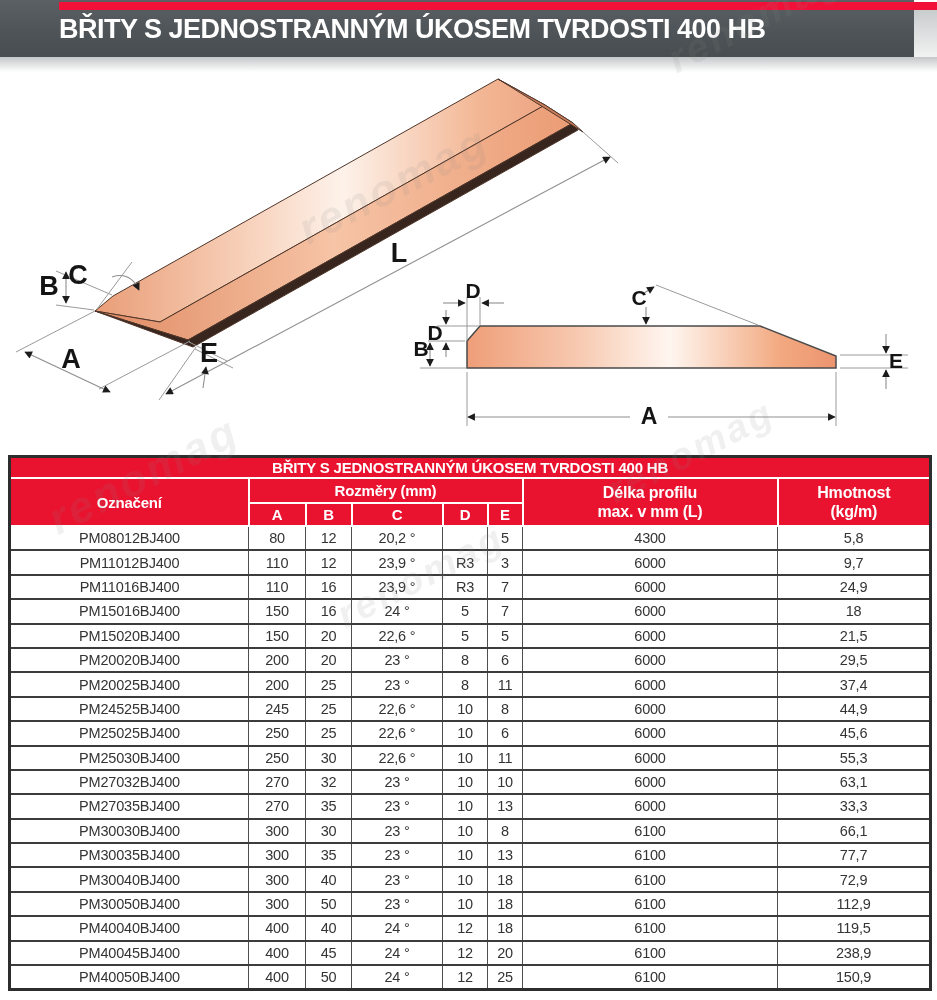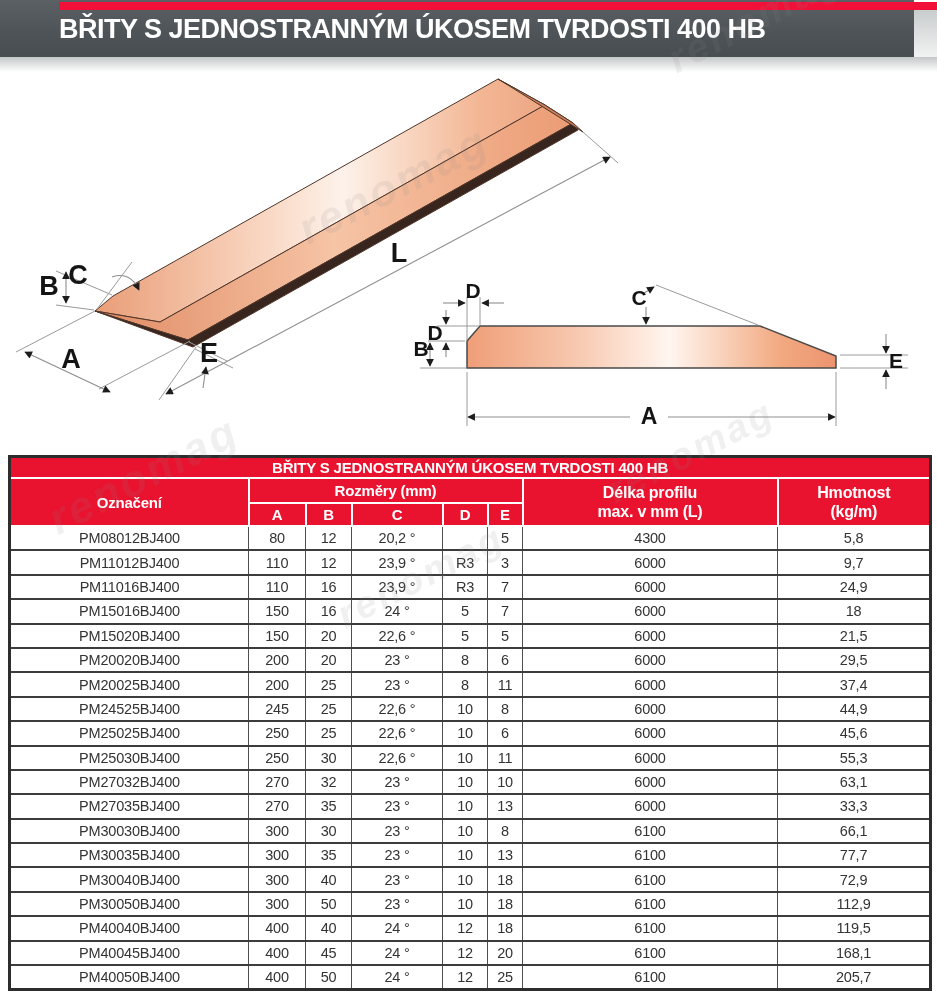--- a/index.html
+++ b/index.html
@@ -402,27 +402,27 @@
       </tr>
 
       <tr>
         <td>PM40045BJ400</td>
         <td>400</td>
         <td>45</td>
         <td>24 °</td>
         <td>12</td>
         <td>20</td>
         <td>6100</td>
-        <td>168,1</td>
+        <td>238,9</td>
       </tr>
 
       <tr>
         <td>PM40050BJ400</td>
         <td>400</td>
         <td>50</td>
         <td>24 °</td>
         <td>12</td>
         <td>25</td>
         <td>6100</td>
-        <td>205,7</td>
+        <td>150,9</td>
       </tr>
     </tbody>
 </table>
 
 </body></html>

